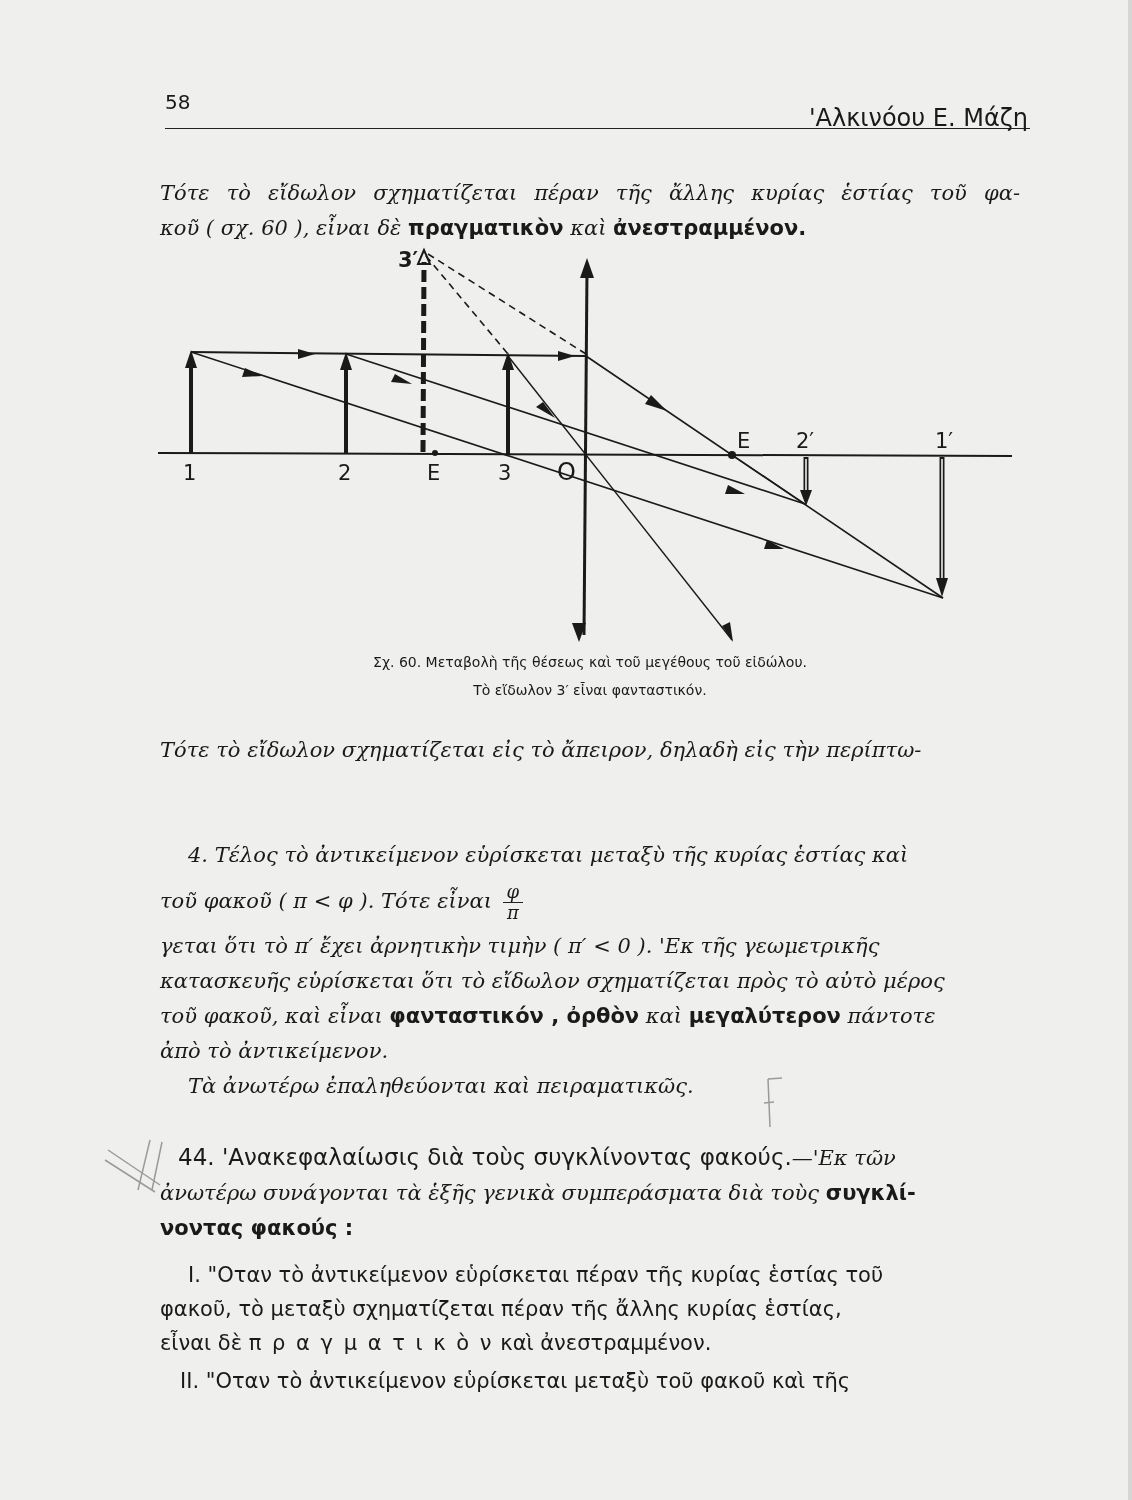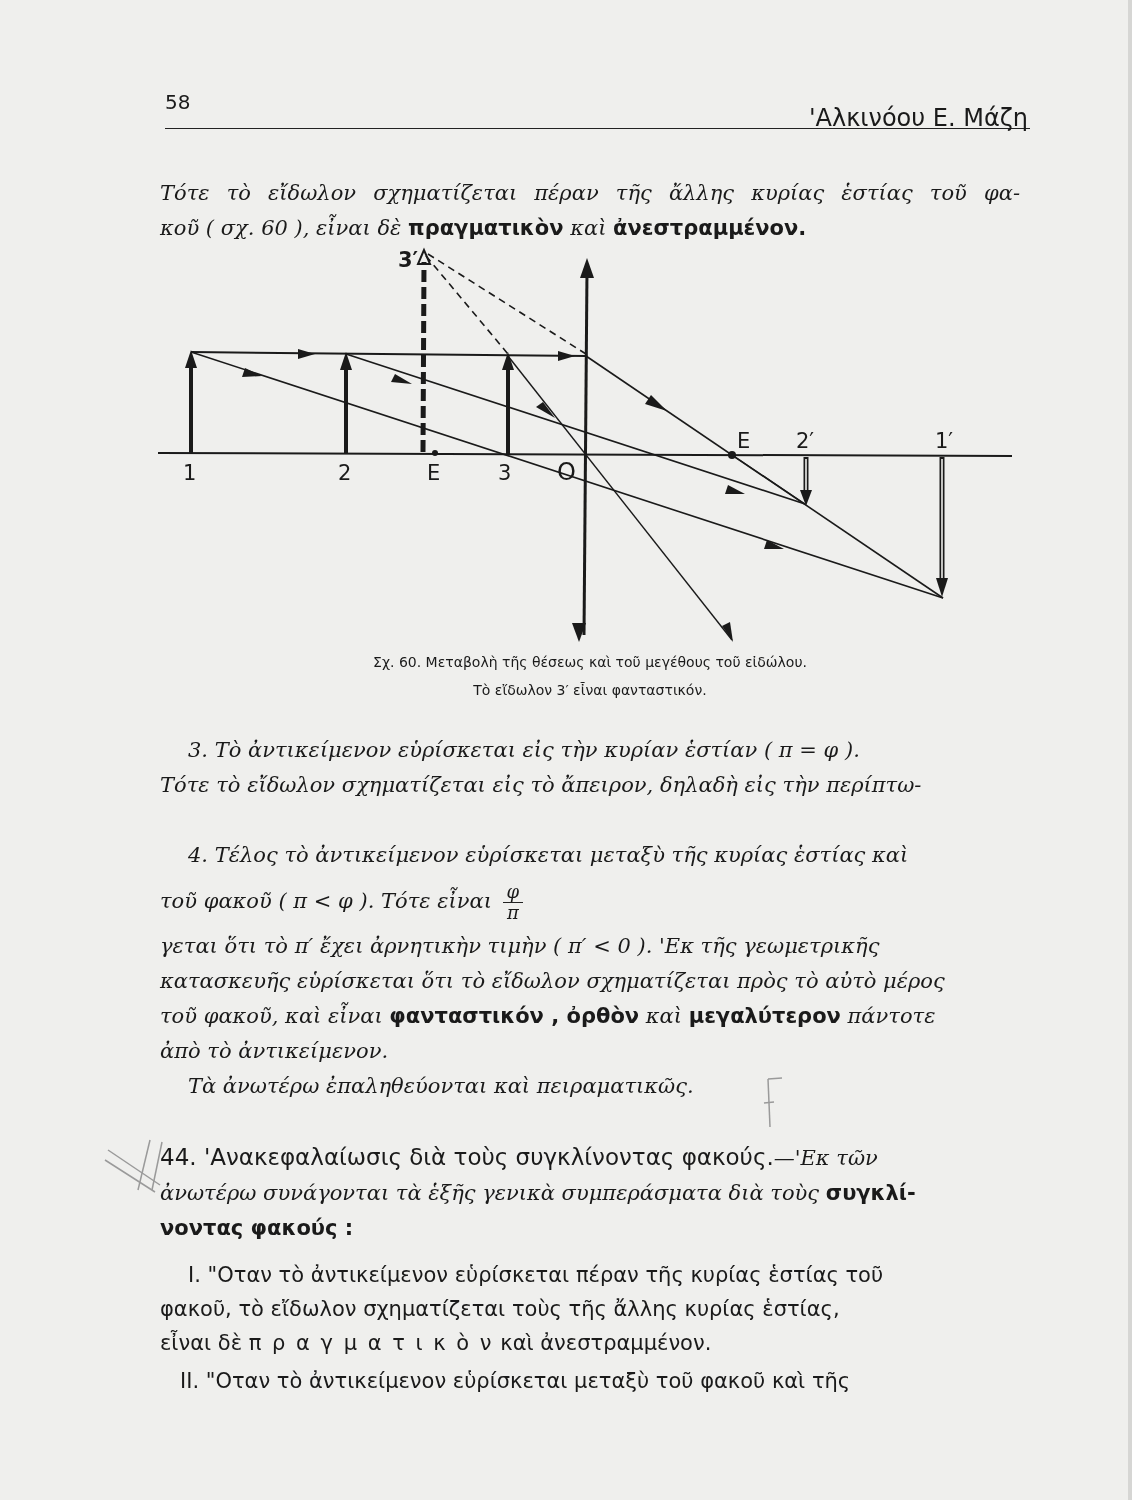--- a/index.html
+++ b/index.html
@@ -116,52 +116,51 @@
     <text x="248" y="27" font-weight="bold">3′</text>
   </g>
 </svg>
 
 <div class="caption" style="top:648px;">
   <div>Σχ. 60. Μεταβολὴ τῆς θέσεως καὶ τοῦ μεγέθους τοῦ εἰδώλου.</div>
   <div>Τὸ εἴδωλον 3′ εἶναι φανταστικόν.</div>
 </div>
 
 <div class="para serif-it" style="top:733px;">
-  <span class="line" style="padding-left:28px;">3. Τὸ ἀντικείμενον εὑρίσκεται εἰς τὴν κυρίαν ἑστίαν  ( π = φ ).</span>
   <span class="line">Τότε τὸ εἴδωλον σχηματίζεται εἰς τὸ ἄπειρον, δηλαδὴ εἰς τὴν περίπτω-</span>
 </div>
 
 <div class="para serif-it" style="top:838px;">
   <span class="line" style="padding-left:28px;">4. Τέλος τὸ ἀντικείμενον εὑρίσκεται μεταξὺ τῆς κυρίας ἑστίας καὶ</span>
   <span class="line" style="line-height:56px;">
     <span>τοῦ φακοῦ ( π &lt; φ ). Τότε εἶναι</span>
     <span class="frac"><span class="num">φ</span><span class="den">π</span></span>
   </span>
   <span class="line">γεται ὅτι τὸ π′ ἔχει ἀρνητικὴν τιμὴν  ( π′ &lt; 0 ). 'Εκ τῆς γεωμετρικῆς</span>
   <span class="line">κατασκευῆς εὑρίσκεται ὅτι τὸ εἴδωλον σχηματίζεται πρὸς τὸ αὐτὸ μέρος</span>
   <span class="line">
     <span>τοῦ φακοῦ, καὶ εἶναι </span><span class="bold-sans">φανταστικόν , ὀρθὸν</span><span> καὶ </span><span class="bold-sans">μεγαλύτερον</span><span> πάντοτε</span>
   </span>
   <span class="line">ἀπὸ τὸ ἀντικείμενον.</span>
   <span class="line" style="padding-left:28px;">Τὰ ἀνωτέρω ἐπαληθεύονται καὶ πειραματικῶς.</span>
 </div>
 
 <div class="para" style="top:1140px;">
-  <span class="line" style="">
+  <span class="line" style="padding-left:18px;">
     <span class="sans" style="font-size:23px;">44. 'Ανακεφαλαίωσις διὰ τοὺς συγκλίνοντας φακούς.</span><span class="serif-it">—'Εκ τῶν</span>
   </span>
   <span class="line serif-it">
     <span>ἀνωτέρω συνάγονται τὰ ἑξῆς γενικὰ συμπεράσματα διὰ τοὺς </span><span class="bold-sans">συγκλί-</span>
   </span>
   <span class="line bold-sans">νοντας φακούς :</span>
 </div>
 
 <div class="para sans" style="top:1258px; line-height:34px; font-size:21px;">
   <span class="line" style="padding-left:28px;">I. "Οταν τὸ ἀντικείμενον εὑρίσκεται πέραν τῆς κυρίας ἑστίας τοῦ</span>
-  <span class="line">φακοῦ, τὸ εἴδωλον σχηματίζεται τοὺς τῆς ἄλλης κυρίας ἑστίας,</span>
+  <span class="line">φακοῦ, τὸ μεταξὺ σχηματίζεται πέραν τῆς ἄλλης κυρίας ἑστίας,</span>
   <span class="line">
     <span>εἶναι δὲ </span><span style="letter-spacing:2px;">π ρ α γ μ α τ ι κ ὸ ν</span><span>  καὶ ἀνεστραμμένον.</span>
   </span>
   <span class="line" style="padding-left:20px; margin-top:4px;">II. "Οταν τὸ ἀντικείμενον εὑρίσκεται μεταξὺ τοῦ φακοῦ καὶ τῆς</span>
 </div>
 
 <svg class="pencil" style="left:100px; top:1130px;" width="100" height="70">
   <g stroke="#9a9a9a" stroke-width="1.5" fill="none">
     <line x1="8" y1="20" x2="60" y2="55"></line>
       <line x1="5" y1="30" x2="55" y2="62"></line>

